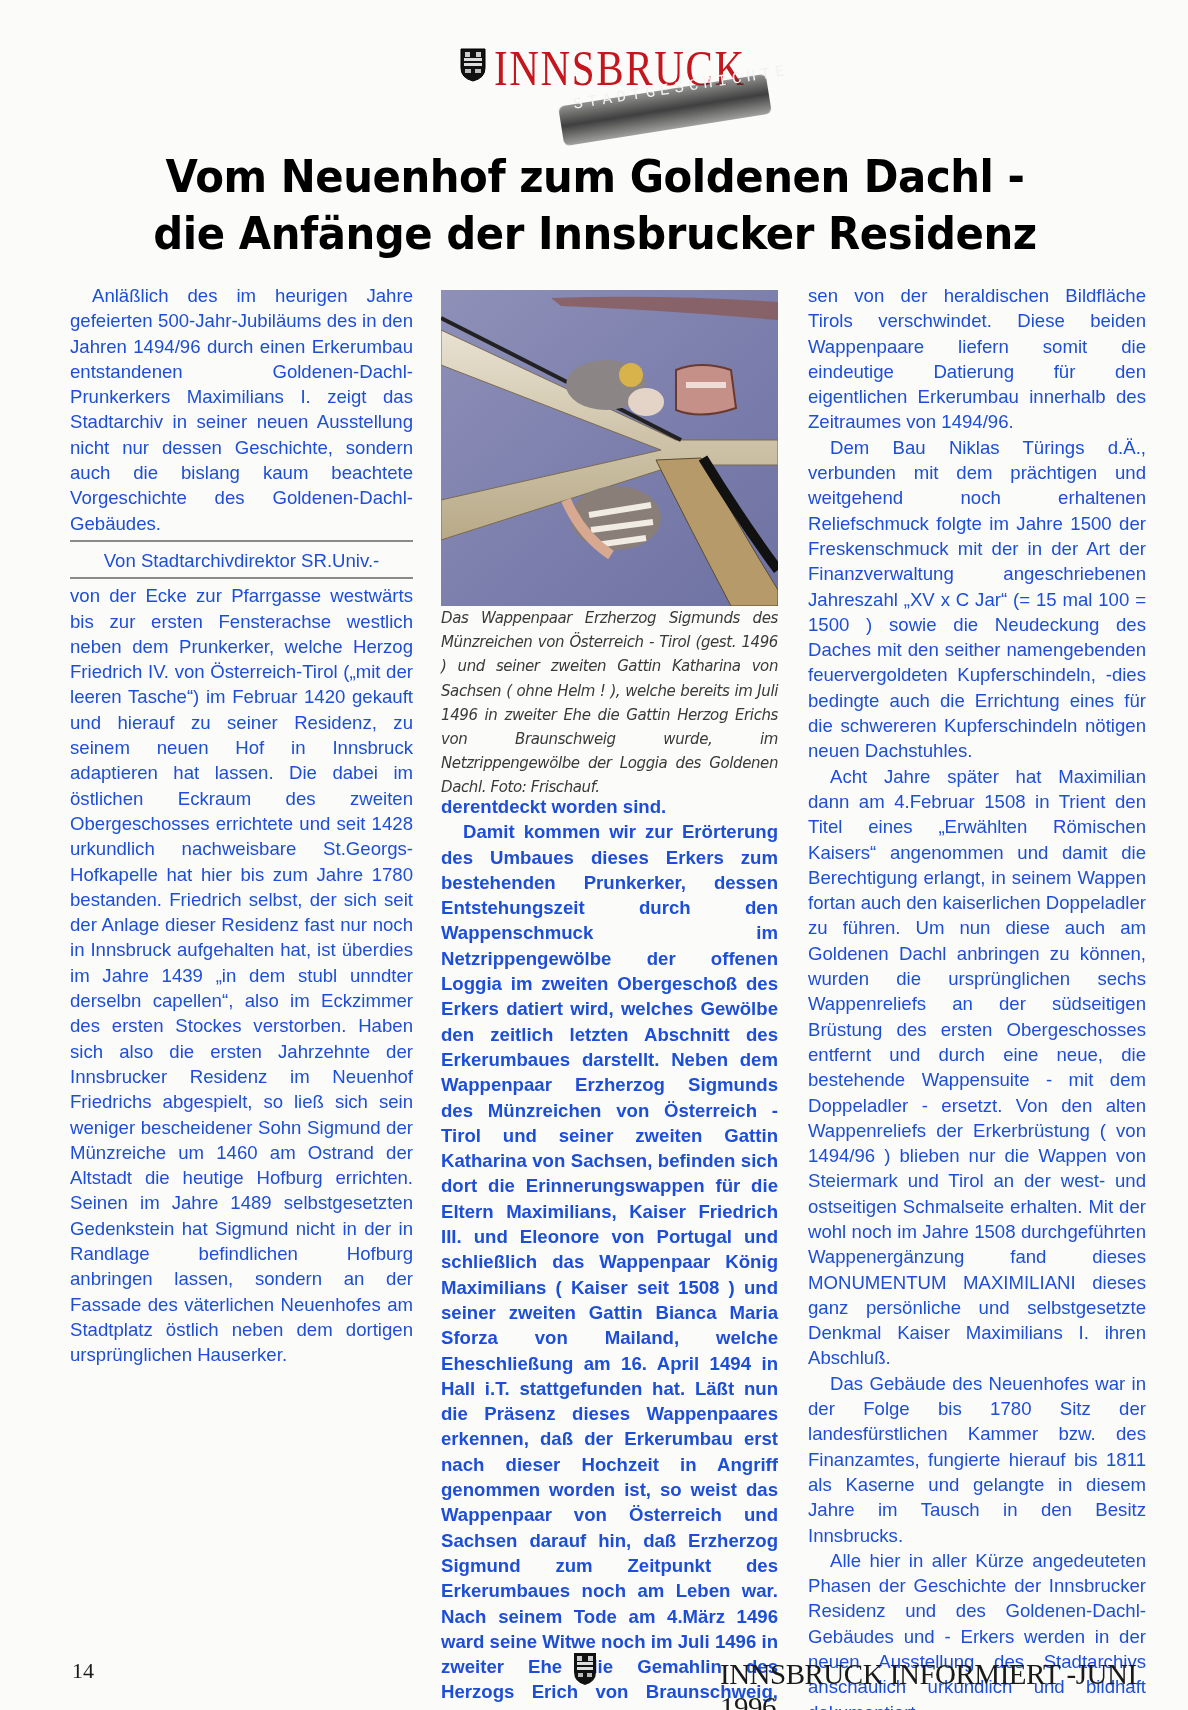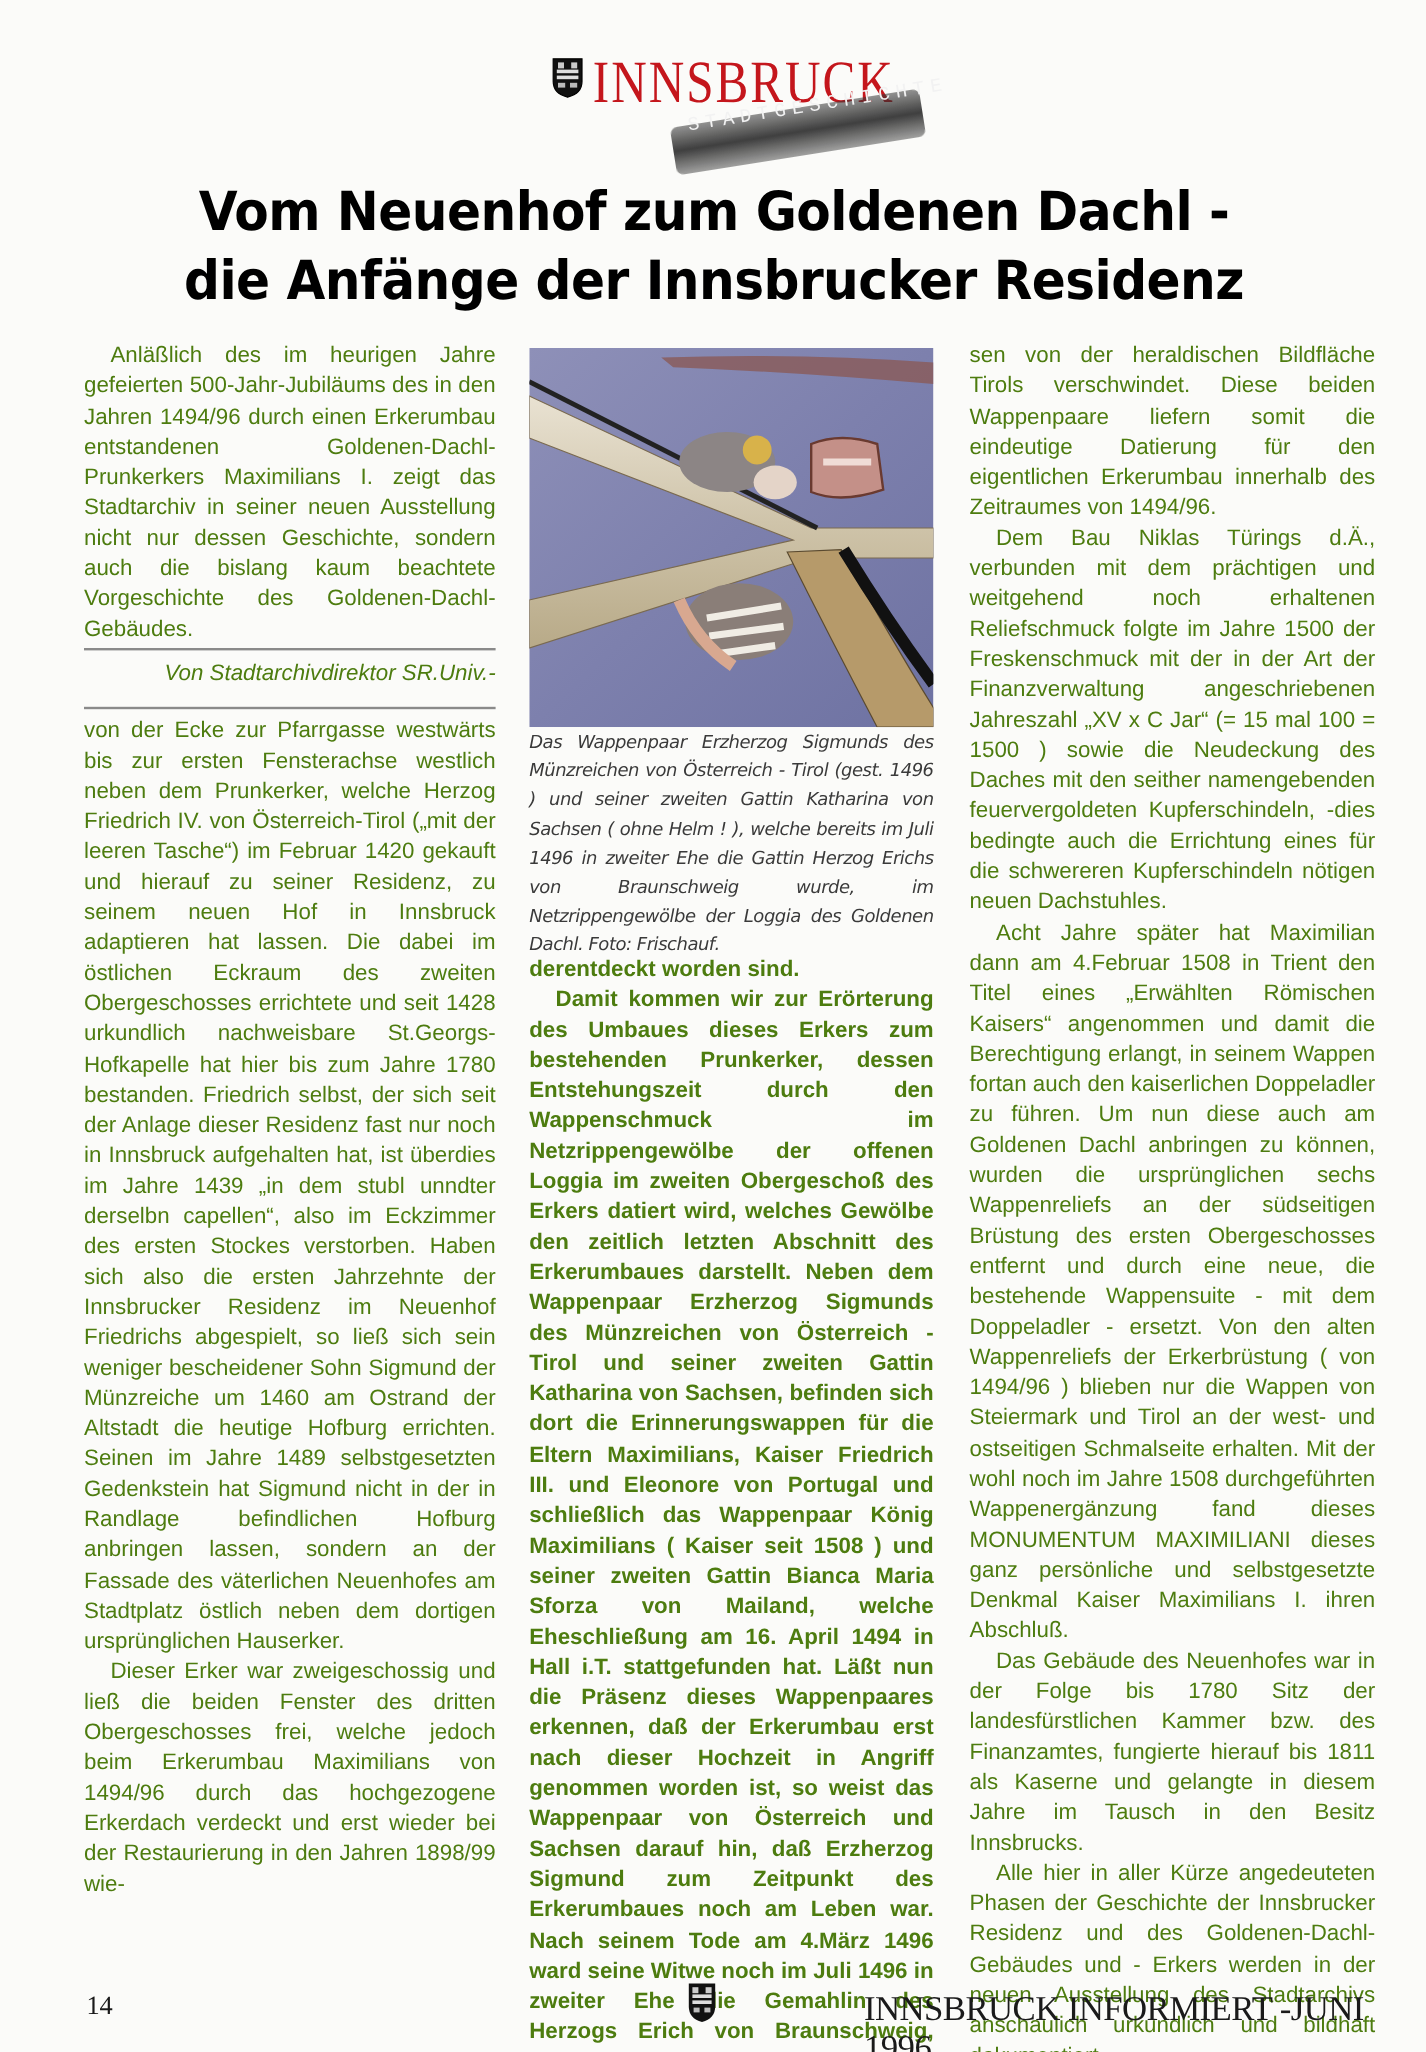--- a/index.html
+++ b/index.html
@@ -10,28 +10,28 @@
   .brand { position:absolute; left:34px; top:0px; font-family:"Liberation Serif", serif; font-size:50px;
            color:#c4161c; letter-spacing:2px; line-height:56px; transform:scaleX(0.82); transform-origin:left top; }
   .stamp { position:absolute; left:100px; top:50px; width:210px; height:40px;
            background:linear-gradient(180deg, rgba(60,60,60,0.55), rgba(30,30,30,0.85) 50%, rgba(70,70,70,0.5));
            transform:rotate(-9deg); border-radius:6px; filter:blur(0.4px); }
   .stamp-text { position:absolute; left:112px; top:56px; font-family:"Liberation Mono", monospace; font-size:16px;
                 color:#f2f2f2; letter-spacing:5px; transform:rotate(-9deg); transform-origin:left top; }
   .headline { position:absolute; left:60px; top:148px; width:1070px; text-align:center;
               font-family:"DejaVu Sans", sans-serif; font-weight:bold; font-size:45px; line-height:57px;
               letter-spacing:-0.5px; color:#000; transform:scaleX(0.93); transform-origin:center top; }
-  .col { position:absolute; font-size:18.6px; line-height:25.3px; text-align:justify; color:#4d7c0f; }
+  .col { position:absolute; font-size:18.6px; line-height:25.3px; text-align:justify; color:#1d4ed8; }
   .col p { margin:0; }
   .col p.ind { text-indent:22px; }
   .c1 { left:70px; width:343px; top:283px; }
   .c2 { left:441px; width:337px; top:794px;font-weight:bold; }
   .c3 { left:808px; width:338px; top:283px; }
   .rule { border-top:2px solid #8a8a8a; margin:4px 0 4px 0; }
-  .byline { text-align:right; margin:6px 0 16px 0;font-style:italic; }
+  .byline { text-align:center; margin:6px 0 4px 0; }
   .photo { position:absolute; left:441px; top:290px; width:337px; height:316px; overflow:hidden; }
   .caption { position:absolute; left:441px; top:606px; width:337px; font-size:15px; line-height:24.2px;
              font-style:italic; color:#3a3a3a; text-align:justify; font-family:"DejaVu Sans", sans-serif;
              letter-spacing:-0.4px; }
   .footer-left { position:absolute; left:72px; top:1658px; font-family:"Liberation Serif", serif; font-size:22px; }
   .footer-crest { position:absolute; left:573px; top:1652px; width:24px; height:34px; }
   .footer-right { position:absolute; left:720px; top:1658px; font-family:"Liberation Serif", serif; font-size:29px;
                   letter-spacing:-0.5px; }
 </style>
 </head>
@@ -58,21 +58,20 @@
 </div>
 
 <div class="col c1">
   <p class="ind">Anläßlich des im heurigen Jahre gefeierten 500-Jahr-Jubiläums des in den Jahren 1494/96 durch einen Erkerumbau entstandenen Goldenen-Dachl-Prunkerkers Maximilians I. zeigt das Stadtarchiv in seiner neuen Ausstellung nicht nur dessen Geschichte, sondern auch die bislang kaum beachtete Vorgeschichte des Goldenen-Dachl-Gebäudes.</p>
   <div class="rule"></div>
   <div class="byline">
     <div>Von Stadtarchivdirektor SR.Univ.-</div>
   </div>
   <div class="rule"></div>
   <p>von der Ecke zur Pfarrgasse westwärts bis zur ersten Fensterachse westlich neben dem Prunkerker, welche Herzog Friedrich IV. von Österreich-Tirol („mit der leeren Tasche“) im Februar 1420 gekauft und hierauf zu seiner Residenz, zu seinem neuen Hof in Innsbruck adaptieren hat lassen. Die dabei im östlichen Eckraum des zweiten Obergeschosses errichtete und seit 1428 urkundlich nachweisbare St.Georgs-Hofkapelle hat hier bis zum Jahre 1780 bestanden. Friedrich selbst, der sich seit der Anlage dieser Residenz fast nur noch in Innsbruck aufgehalten hat, ist überdies im Jahre 1439 „in dem stubl unndter derselbn capellen“, also im Eckzimmer des ersten Stockes verstorben. Haben sich also die ersten Jahrzehnte der Innsbrucker Residenz im Neuenhof Friedrichs abgespielt, so ließ sich sein weniger bescheidener Sohn Sigmund der Münzreiche um 1460 am Ostrand der Altstadt die heutige Hofburg errichten. Seinen im Jahre 1489 selbstgesetzten Gedenkstein hat Sigmund nicht in der in Randlage befindlichen Hofburg anbringen lassen, sondern an der Fassade des väterlichen Neuenhofes am Stadtplatz östlich neben dem dortigen ursprünglichen Hauserker.</p>
-  <p class="ind">Dieser Erker war zweigeschossig und ließ die beiden Fenster des dritten Obergeschosses frei, welche jedoch beim Erkerumbau Maximilians von 1494/96 durch das hochgezogene Erkerdach verdeckt und erst wieder bei der Restaurierung in den Jahren 1898/99 wie-</p>
 </div>
 
 <div class="photo">
   <svg width="337" height="316" viewBox="0 0 337 316">
     <defs>
       <linearGradient id="sky" x1="0" y1="0" x2="1" y2="1">
         <stop offset="0" stop-color="#8e90b8"></stop>
         <stop offset="0.5" stop-color="#7d80ad"></stop>
         <stop offset="1" stop-color="#6e72a2"></stop>
       </linearGradient>

